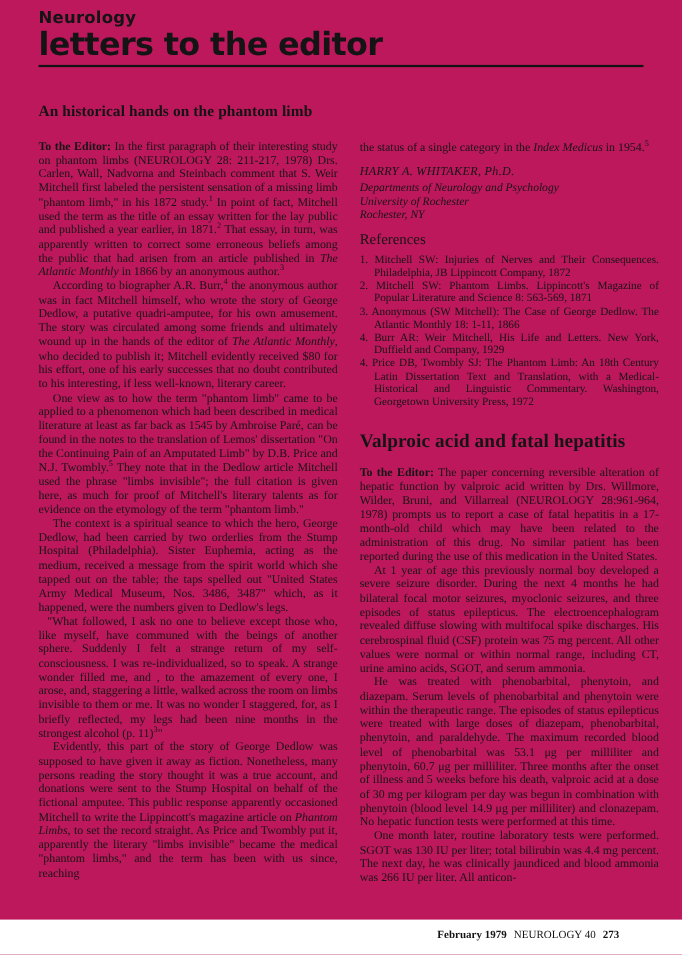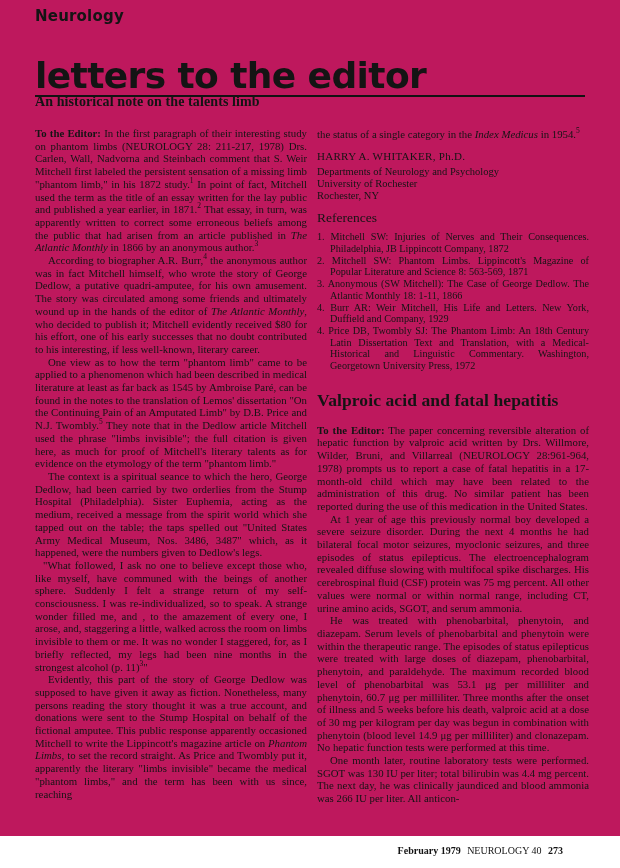--- a/index.html
+++ b/index.html
@@ -8,37 +8,37 @@
     font-family:"Liberation Serif", serif; color:#141414; overflow:hidden;
     margin:0 auto;
   }
   .masthead { position:absolute; left:35px; top:8px; width:550px; }
   .journal-name {
     font-family:"DejaVu Sans", sans-serif; font-weight:bold;
     font-size:15px; line-height:17px; letter-spacing:0.2px;
   }
   .section-name {
     font-family:"DejaVu Sans", sans-serif; font-weight:bold;
-    font-size:36px; line-height:30px; letter-spacing:-0.6px;margin-top:36px;
+    font-size:29px; line-height:30px; letter-spacing:-0.6px;
   }
   .header-rule { border:none; border-top:2.5px solid #121212; margin:4px 0 0 0; }
 
   .col { position:absolute; width:272px; }
   .col-left  { left:35px;  top:94px; }
-  .col-right { left:317px; top:128px; }
+  .col-right { left:327px; top:128px; }
 
   .letter-title { font-size:14px; font-weight:bold; margin:0 0 17px 0; letter-spacing:0.1px; }
   .letter-title.big { font-size:17.5px; margin:18px 0 13px 0; }
 
   p.body { margin:0; font-size:10.8px; line-height:12.7px; text-align:justify; }
   p.ind  { text-indent:13px; }
   p.qind { text-indent:8px; }
   sup { font-size:7.5px; line-height:0; }
 
-  .sig { margin:9px 0 6px 0; }
+  .sig { margin:9px 0 6px 0; font-style:italic; }
   .sig-name { font-size:11px; margin-bottom:4px; letter-spacing:0.3px; }
   .sig-line { font-size:10.5px; line-height:12.2px; }
 
   .refs-heading { font-size:13.5px; font-weight:normal; margin:8px 0 5px 0; }
   .ref-item {
     font-size:10.2px; line-height:11.7px; text-align:justify;
     margin-left:13px; text-indent:-13px;
   }
 
   .page-footer {
@@ -54,21 +54,21 @@
 
 <div class="page">
 
   <div class="masthead">
     <div class="journal-name">Neurology</div>
     <div class="section-name">letters to the editor</div>
     <hr class="header-rule">
   </div>
 
   <div class="col col-left">
-    <h2 class="letter-title">An historical note on the talents limb</h2>
+    <h2 class="letter-title">An historical hands on the phantom limb</h2>
     <p class="body"><span style="font-weight: bold;">To the Editor:</span><span> In the first paragraph of their interesting study on phantom limbs (NEUROLOGY 28: 211-217, 1978) Drs. Carlen, Wall, Nadvorna and Steinbach comment that S. Weir Mitchell first labeled the persistent sensation of a missing limb "phantom limb," in his 1872 study.</span><sup>1</sup><span> In point of fact, Mitchell used the term as the title of an essay written for the lay public and published a year earlier, in 1871.</span><sup>2</sup><span> That essay, in turn, was apparently written to correct some erroneous beliefs among the public that had arisen from an article published in </span><span style="font-style: italic;">The Atlantic Monthly</span><span> in 1866 by an anonymous author.</span><sup>3</sup></p>
     <p class="body ind"><span>According to biographer A.R. Burr,</span><sup>4</sup><span> the anonymous author was in fact Mitchell himself, who wrote the story of George Dedlow, a putative quadri-amputee, for his own amusement. The story was circulated among some friends and ultimately wound up in the hands of the editor of </span><span style="font-style: italic;">The Atlantic Monthly</span><span>, who decided to publish it; Mitchell evidently received $80 for his effort, one of his early successes that no doubt contributed to his interesting, if less well-known, literary career.</span></p>
     <p class="body ind"><span>One view as to how the term "phantom limb" came to be applied to a phenomenon which had been described in medical literature at least as far back as 1545 by Ambroise Paré, can be found in the notes to the translation of Lemos' dissertation "On the Continuing Pain of an Amputated Limb" by D.B. Price and N.J. Twombly.</span><sup>5</sup><span> They note that in the Dedlow article Mitchell used the phrase "limbs invisible"; the full citation is given here, as much for proof of Mitchell's literary talents as for evidence on the etymology of the term "phantom limb."</span></p>
     <p class="body ind"><span>The context is a spiritual seance to which the hero, George Dedlow, had been carried by two orderlies from the Stump Hospital (Philadelphia). Sister Euphemia, acting as the medium, received a message from the spirit world which she tapped out on the table; the taps spelled out "United States Army Medical Museum, Nos. 3486, 3487" which, as it happened, were the numbers given to Dedlow's legs.</span></p>
     <p class="body qind"><span>"What followed, I ask no one to believe except those who, like myself, have communed with the beings of another sphere. Suddenly I felt a strange return of my self-consciousness. I was re-individualized, so to speak. A strange wonder filled me, and , to the amazement of every one, I arose, and, staggering a little, walked across the room on limbs invisible to them or me. It was no wonder I staggered, for, as I briefly reflected, my legs had been nine months in the strongest alcohol (p. 11)</span><sup>3</sup><span>"</span></p>
     <p class="body ind"><span>Evidently, this part of the story of George Dedlow was supposed to have given it away as fiction. Nonetheless, many persons reading the story thought it was a true account, and donations were sent to the Stump Hospital on behalf of the fictional amputee. This public response apparently occasioned Mitchell to write the Lippincott's magazine article on </span><span style="font-style: italic;">Phantom Limbs</span><span>, to set the record straight. As Price and Twombly put it, apparently the literary "limbs invisible" became the medical "phantom limbs," and the term has been with us since, reaching</span></p>
   </div>
 
   <div class="col col-right">
     <p class="body"><span>the status of a single category in the </span><span style="font-style: italic;">Index Medicus</span><span> in 1954.</span><sup>5</sup></p>

